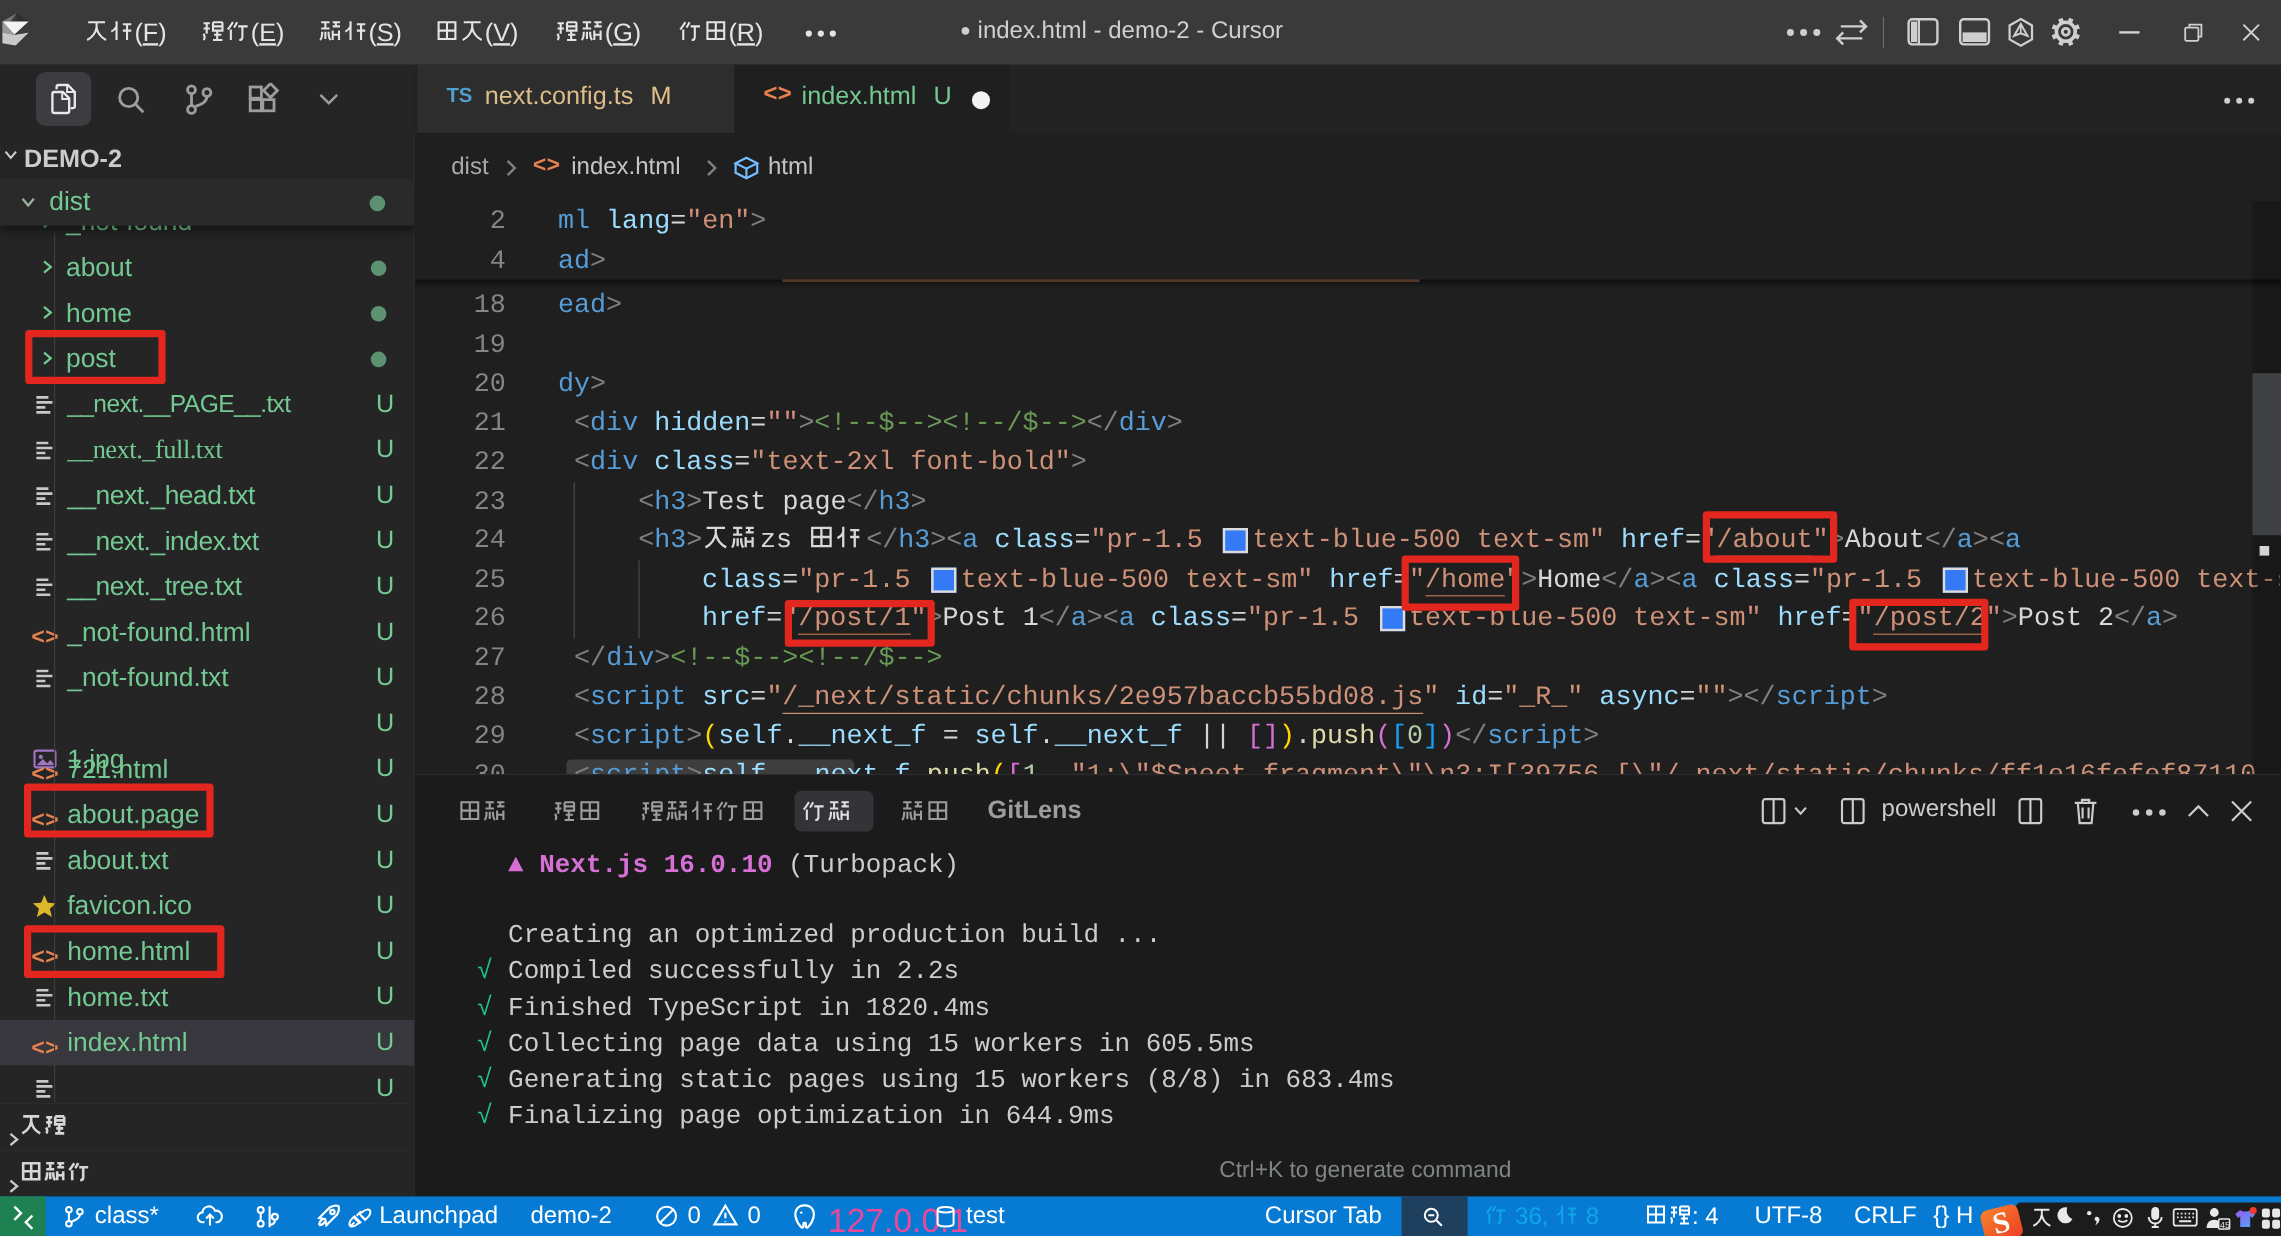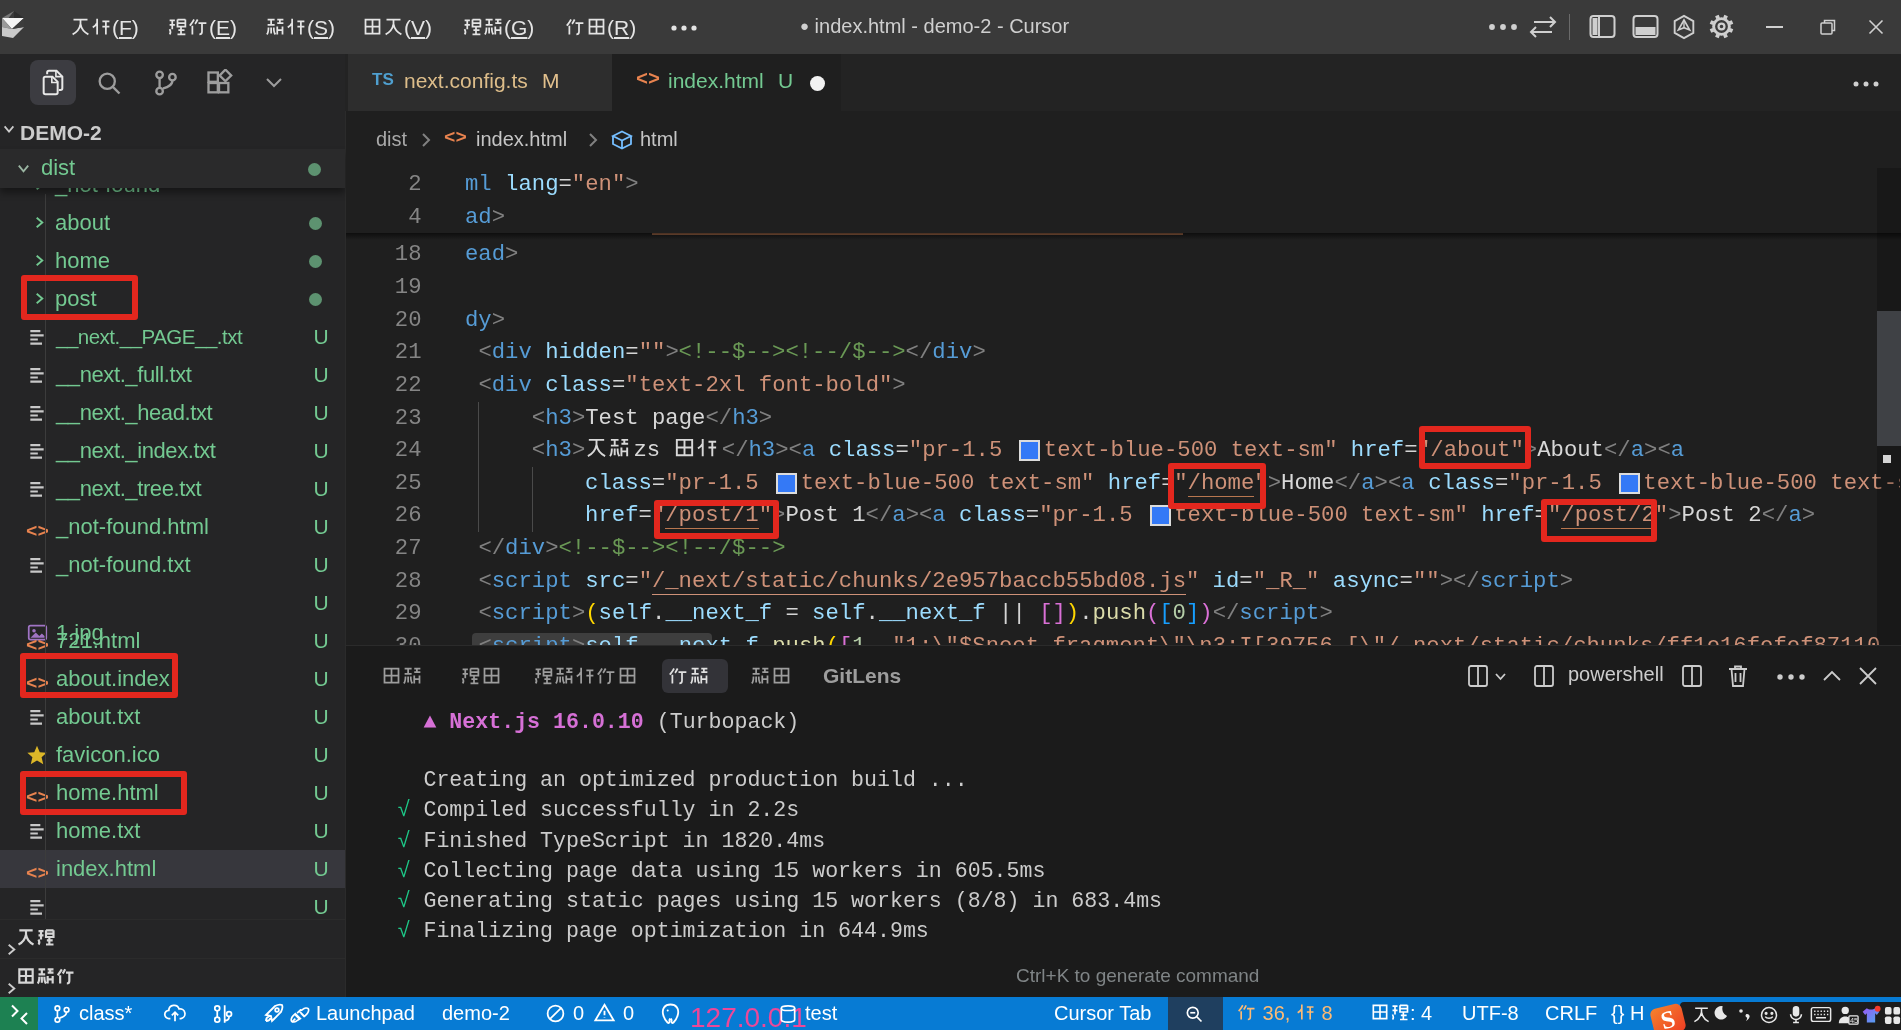--- a/index.html
+++ b/index.html
@@ -187,21 +187,21 @@
 <div class="trow" style="top:317.9px;"><svg width="20" height="20" viewBox="0 0 24 24" style="position:absolute;left:27px;top:9px">
       <g stroke="#c8c8c8" stroke-width="2.6" fill="none">
         <path d="M4 5 H16 M4 10 H20 M4 15 H13 M4 20 H18"></path>
       </g>
     </svg><span style="position:absolute;left:56px;letter-spacing:-0.5px;font-size:20.5px;">__next.__PAGE__.txt</span></div>
 <div class="tU" style="top:324.9px">U</div>
 <div class="trow" style="top:355.9px;"><svg width="20" height="20" viewBox="0 0 24 24" style="position:absolute;left:27px;top:9px">
       <g stroke="#c8c8c8" stroke-width="2.6" fill="none">
         <path d="M4 5 H16 M4 10 H20 M4 15 H13 M4 20 H18"></path>
       </g>
-    </svg><span style="position:absolute;left:56px;letter-spacing:-0.4px;">__next._full.txt</span></div>
+    </svg><span style="position:absolute;left:56px;letter-spacing:-0.4px;font-family:Liberation Serif, serif;">__next._full.txt</span></div>
 <div class="tU" style="top:362.9px">U</div>
 <div class="trow" style="top:394.0px;"><svg width="20" height="20" viewBox="0 0 24 24" style="position:absolute;left:27px;top:9px">
       <g stroke="#c8c8c8" stroke-width="2.6" fill="none">
         <path d="M4 5 H16 M4 10 H20 M4 15 H13 M4 20 H18"></path>
       </g>
     </svg><span style="position:absolute;left:56px;letter-spacing:-0.4px;">__next._head.txt</span></div>
 <div class="tU" style="top:401.0px">U</div>
 <div class="trow" style="top:432.0px;"><svg width="20" height="20" viewBox="0 0 24 24" style="position:absolute;left:27px;top:9px">
       <g stroke="#c8c8c8" stroke-width="2.6" fill="none">
         <path d="M4 5 H16 M4 10 H20 M4 15 H13 M4 20 H18"></path>
@@ -223,21 +223,21 @@
     </svg><span style="position:absolute;left:56px;text-align:center;">_not-found.txt</span></div>
 <div class="tU" style="top:553.1px">U</div>
 <div class="trow" style="top:614px;"><svg width="21" height="21" viewBox="0 0 24 24" style="position:absolute;left:27px;top:8px">
       <rect x="2" y="4" width="20" height="16" rx="2" fill="none" stroke="#a074c4" stroke-width="2"></rect>
       <circle cx="8" cy="10" r="2" fill="#a074c4"></circle>
       <path d="M4 18 L10 12 L14 16 L17 13 L20 16 V18 Z" fill="#a074c4"></path>
     </svg><span style="position:absolute;left:56px;">1.jpg</span></div>
 <div class="tU" style="top:591.1px">U</div>
 <div class="trow" style="top:622.1px;"><div style="position:absolute;left:26px;top:5px;font-family:Liberation Mono,monospace;font-size:19px;font-weight:bold;color:#e8834f">&lt;&gt;</div><span style="position:absolute;left:56px;">721.html</span></div>
 <div class="tU" style="top:629.1px">U</div>
-<div class="trow" style="top:660.2px;"><div style="position:absolute;left:26px;top:5px;font-family:Liberation Mono,monospace;font-size:19px;font-weight:bold;color:#e8834f">&lt;&gt;</div><span style="position:absolute;left:56px;">about.index</span></div>
+<div class="trow" style="top:660.2px;"><div style="position:absolute;left:26px;top:5px;font-family:Liberation Mono,monospace;font-size:19px;font-weight:bold;color:#e8834f">&lt;&gt;</div><span style="position:absolute;left:56px;">about.page</span></div>
 <div class="tU" style="top:667.2px">U</div>
 <div class="trow" style="top:698.2px;"><svg width="20" height="20" viewBox="0 0 24 24" style="position:absolute;left:27px;top:9px">
       <g stroke="#c8c8c8" stroke-width="2.6" fill="none">
         <path d="M4 5 H16 M4 10 H20 M4 15 H13 M4 20 H18"></path>
       </g>
     </svg><span style="position:absolute;left:56px;">about.txt</span></div>
 <div class="tU" style="top:705.2px">U</div>
 <div class="trow" style="top:736.2px;"><svg width="22" height="22" viewBox="0 0 24 24" style="position:absolute;left:26px;top:8px">
       <path d="M12 2 L15 9 L22.5 9.5 L17 14.5 L18.8 22 L12 18 L5.2 22 L7 14.5 L1.5 9.5 L9 9 Z" fill="#dcb728"></path>
     </svg><span style="position:absolute;left:56px;">favicon.ico</span></div>
@@ -500,21 +500,21 @@
     <path d="M4 5 V19 C4 20.5 7.5 21.8 12 21.8 C16.5 21.8 20 20.5 20 19 V5"></path>
   </svg>
 <div class="ab" style="left:805px;top:1002px;font-size:20px;color:#ffffff;z-index:22">test</div>
 <div class="ab" style="left:1054px;top:1002px;font-size:20px;color:#ffffff;z-index:22">Cursor Tab</div>
 <div class="ab" style="left:1168px;top:997px;width:55px;height:33px;background:#1f3f5f;z-index:21"></div>
 <svg class="ab" style="left:1184px;top:1004px;z-index:22" width="20" height="20" viewBox="0 0 24 24" fill="none" stroke="#ffffff" stroke-width="2">
     <circle cx="10.5" cy="10.5" r="6.5"></circle>
     <path d="M15.5 15.5 L21 21"></path>
     <path d="M7.5 10.5 H13.5"></path>
   </svg>
-<div class="ab" style="left:1237px;top:1002px;font-size:20px;color:#fdba74;z-index:22"><svg class="zh" width="20" height="20" viewBox="0 0 24 24" stroke="currentColor" stroke-width="2">
+<div class="ab" style="left:1237px;top:1002px;font-size:20px;color:#0ea5e9;z-index:22"><svg class="zh" width="20" height="20" viewBox="0 0 24 24" stroke="currentColor" stroke-width="2">
       <use href="#z5"></use>
     </svg> 36, <svg class="zh" width="20" height="20" viewBox="0 0 24 24" stroke="currentColor" stroke-width="2">
       <use href="#z2"></use>
     </svg> 8</div>
 <div class="ab" style="left:1370px;top:1002px;font-size:20px;color:#fff;z-index:22"><svg class="zh" width="20" height="20" viewBox="0 0 24 24" stroke="currentColor" stroke-width="2">
       <use href="#z4"></use>
     </svg><svg class="zh" width="20" height="20" viewBox="0 0 24 24" stroke="currentColor" stroke-width="2">
       <use href="#z3"></use>
     </svg>: 4</div>
 <div class="ab" style="left:1462px;top:1002px;font-size:20px;color:#ffffff;z-index:22">UTF-8</div>

